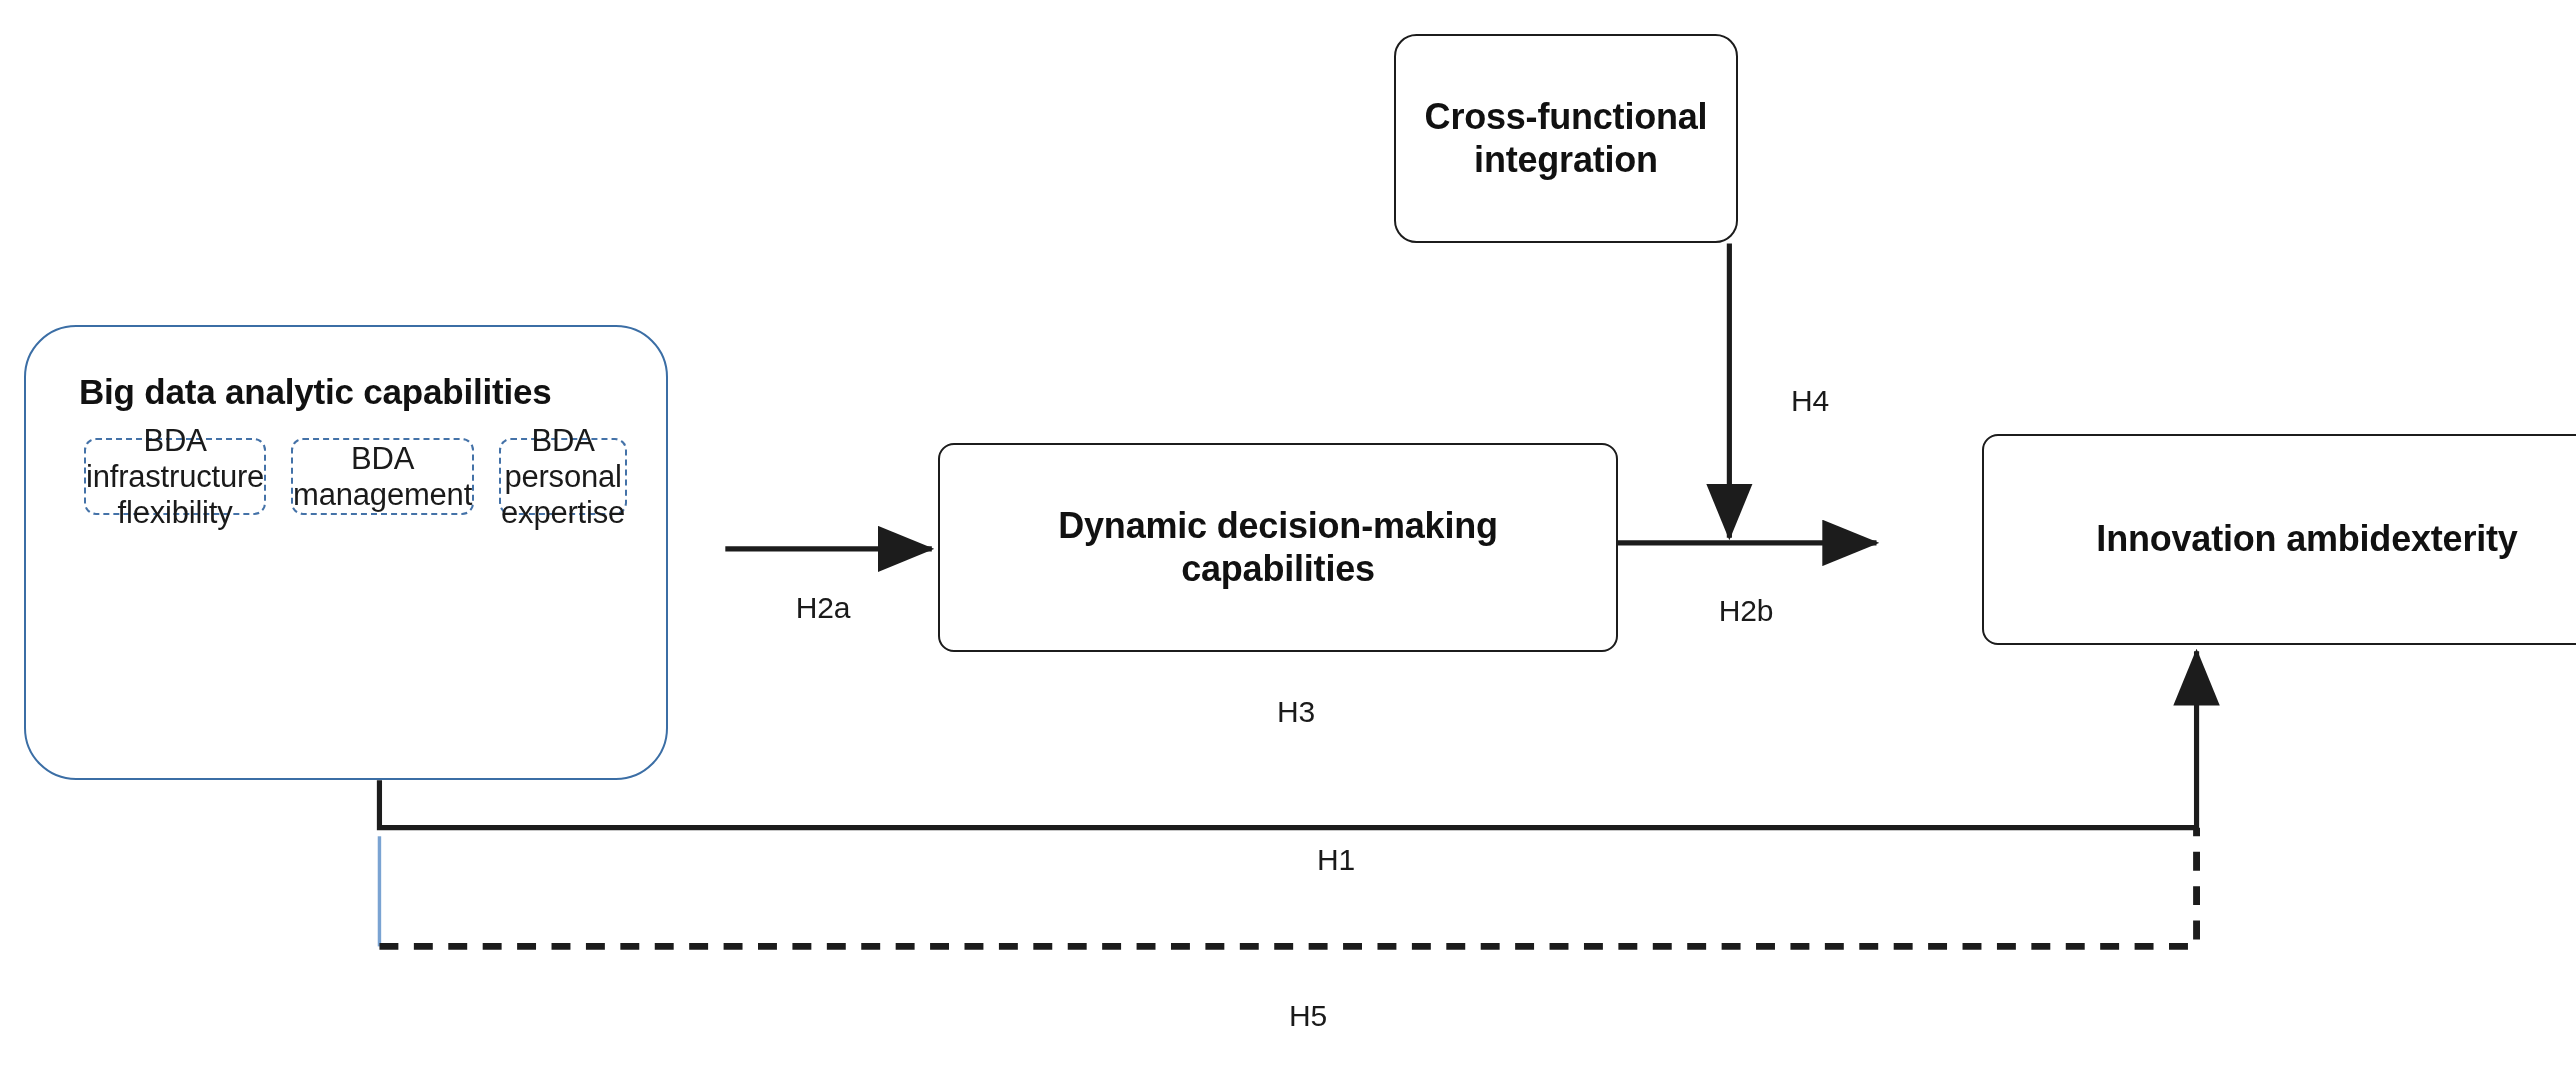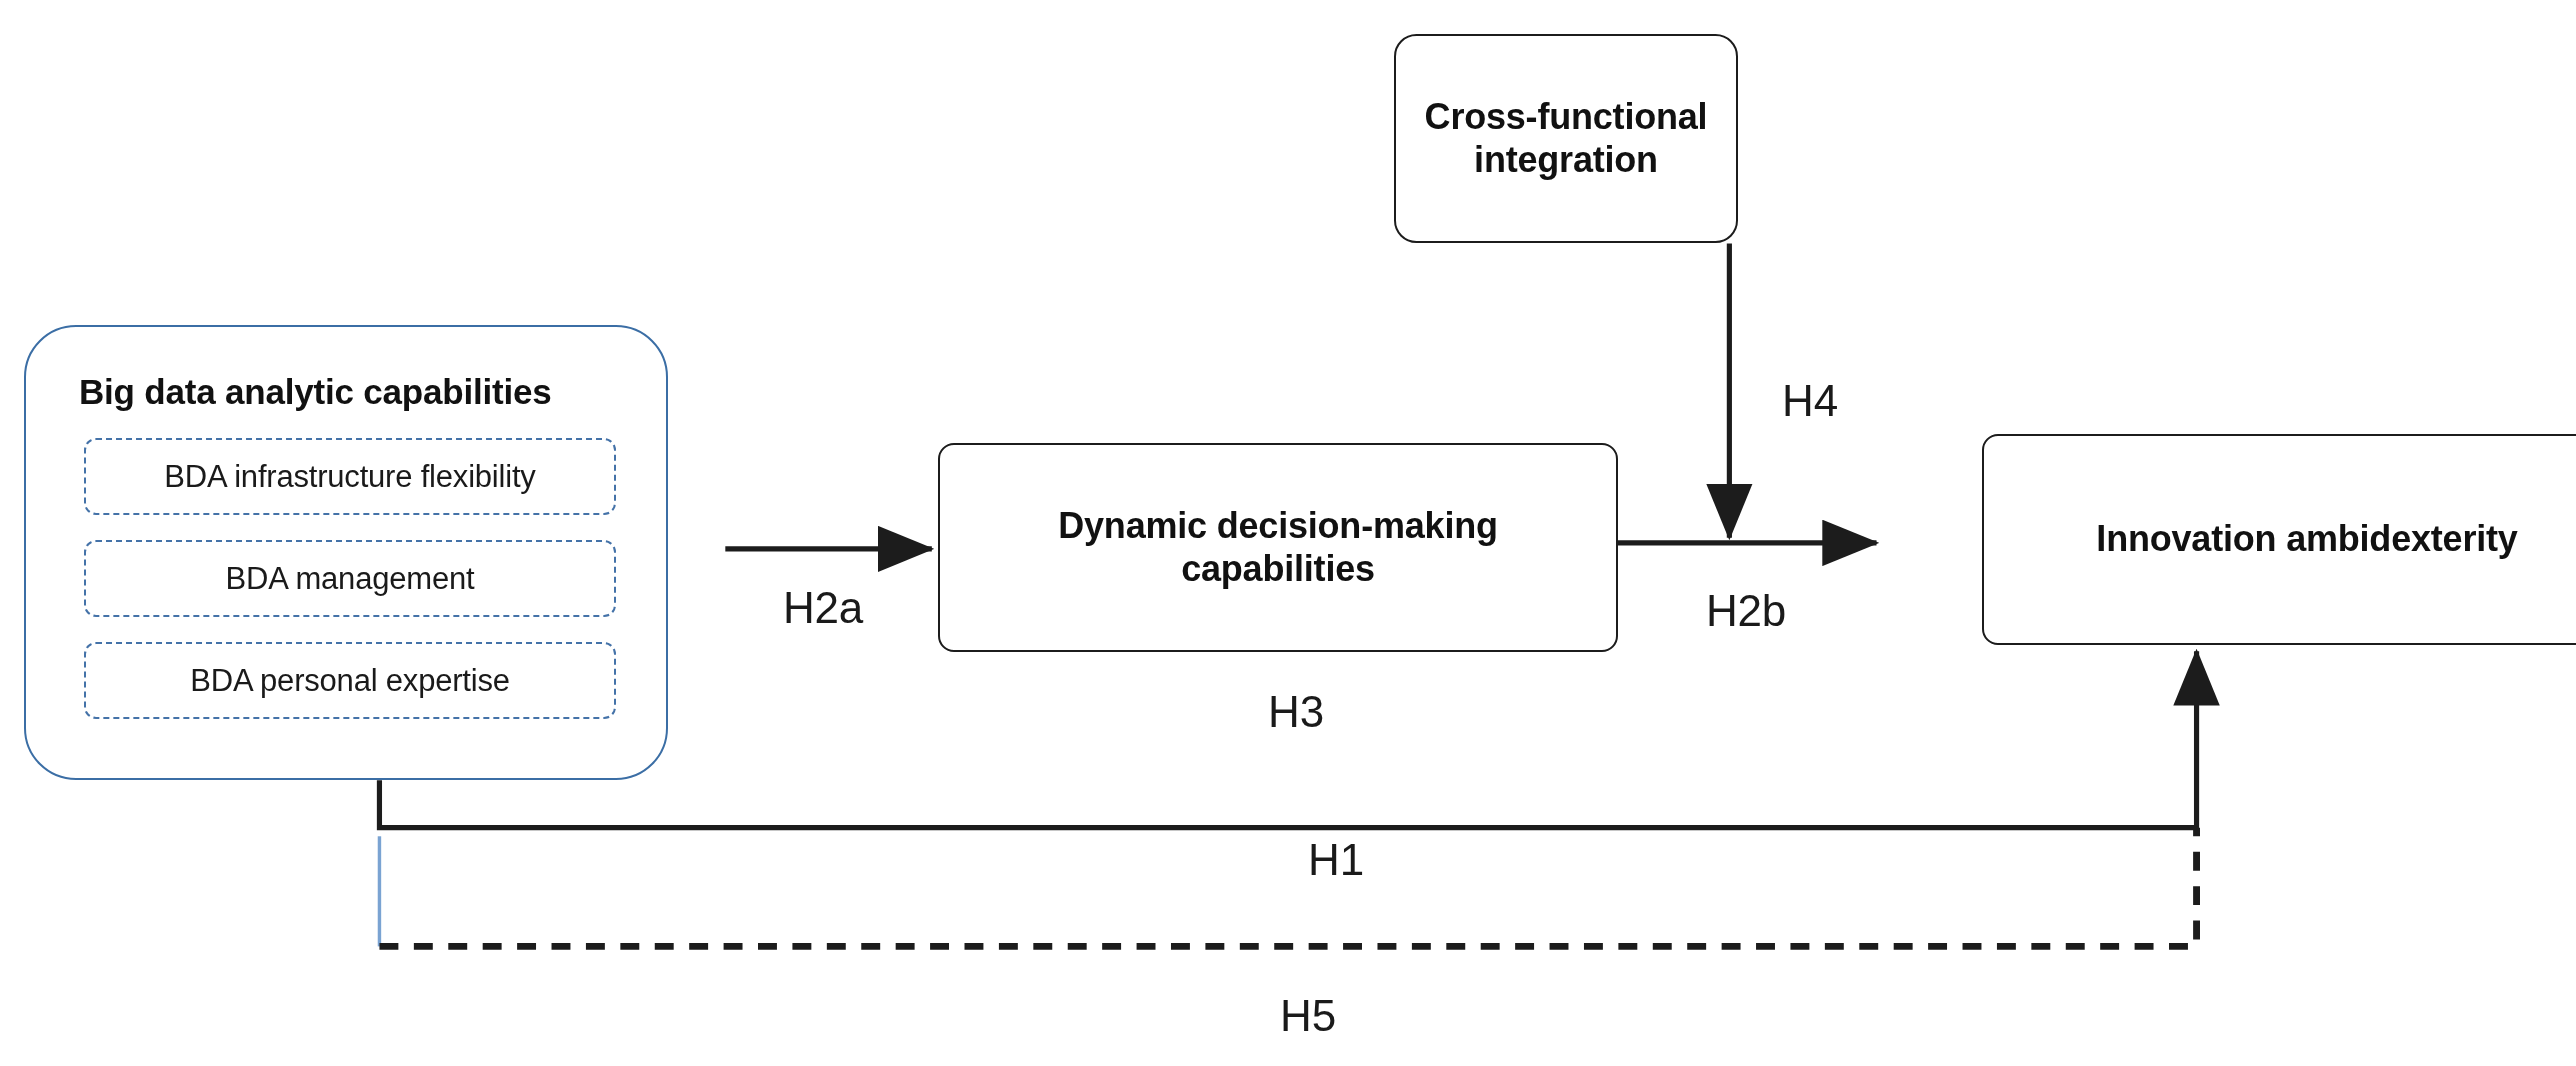--- a/index.html
+++ b/index.html
@@ -61,21 +61,21 @@
   #bdac-title {
     font-size: 35px;
     font-weight: bold;
     color: #111111;
     text-align: left;
     margin: 45px 0 0 53px;
   }
   .sub-list {
     margin-top: 26px;
     display: flex;
-    flex-direction: column;
+    flex-direction: row;
     gap: 25px;
     padding: 0 50px 0 58px;
   }
   .sub-item {
     box-sizing: border-box;
     height: 77px;
     border: 2.6px dashed #4472a8;
     border-radius: 12px;
     display: flex;
     align-items: center;
@@ -118,21 +118,21 @@
     height: 211px;
   }
   #node-ia .node-title {
     font-size: 36px;
     line-height: 1.18;
     padding: 0 17px;
   }
   
   .path-label {
     position: absolute;
-    font-size: 44px;
+    font-size: 30px;
     color: #1a1a1a;
     white-space: nowrap;
     transform: translate(-50%, -50%);
     letter-spacing: -0.2px;
   }
   #label-h2a { left: 823px;  top: 608px; }
   #label-h3   { left: 1296px; top: 712px; }
   #label-h4   { left: 1810px; top: 401px; }
   #label-h2b  { left: 1746px; top: 611px; }
   #label-h1   { left: 1308px; top: 860px; margin-left: 28px; }

